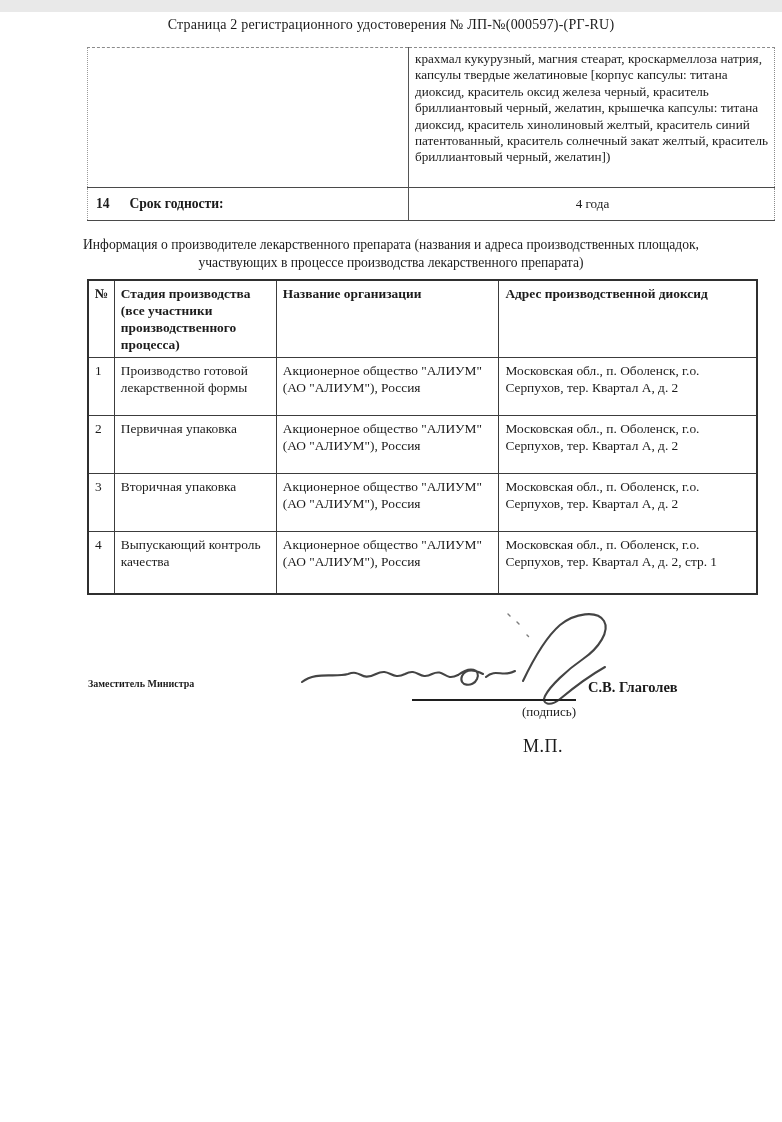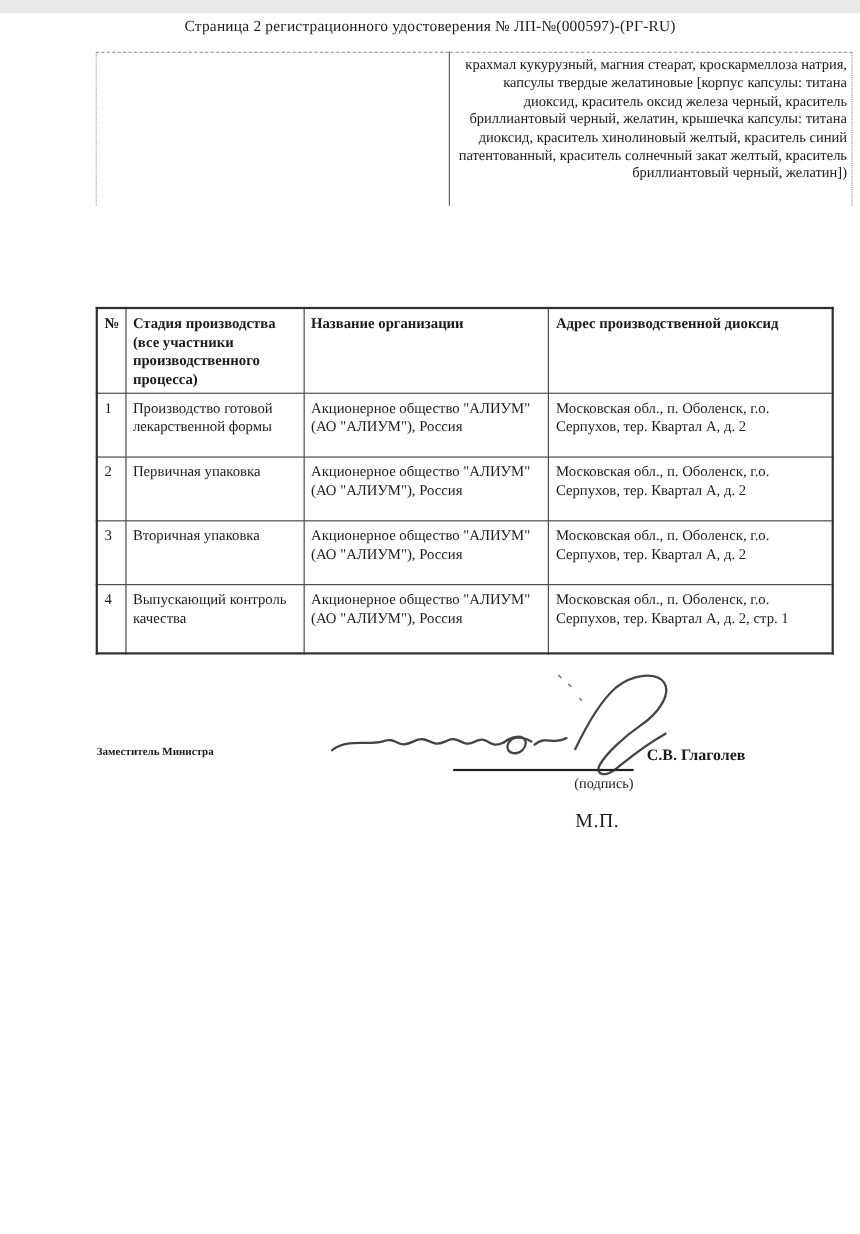--- a/index.html
+++ b/index.html
@@ -14,21 +14,21 @@
   .doc-header {
     position:absolute; top:5px; left:0; width:100%;
     text-align:center; font-size:14px; letter-spacing:0.2px;
   }
 
   
   .top-table {
     position:absolute; top:35px; left:87px; width:673px;
     border-collapse:collapse; table-layout:fixed;
   }
-  .top-table td { vertical-align:top; font-size:13.2px; line-height:16.4px;text-align:right; }
+  .top-table td { vertical-align:top; font-size:13.2px; line-height:16.4px; }
   .tt-left  { width:318px; border-left:1px dotted #9a9a9a; }
   .tt-right { width:355px; border-left:1.5px solid #555;
               border-right:1px dotted #8a8a8a; padding:3px 4px 2px 6px; }
   .top-table tr.r13 td { border-top:1px dashed #8b8b8b; height:134px; }
   .top-table tr.r14 td {
     border-top:1.5px solid #4a4a4a; border-bottom:1.5px solid #4a4a4a;
     height:27px; vertical-align:middle;
   }
   .r14 .tt-left  { font-weight:bold; font-size:13.6px; }
   .r14 .tt-right { text-align:center; }
@@ -86,23 +86,31 @@
 <div class="page">
 
   <div class="doc-header">Страница 2  регистрационного удостоверения № ЛП-№(000597)-(РГ-RU)</div>
 
   <table class="top-table">
     <tbody>
         <tr class="r13">
       <td class="tt-left"></td>
       <td class="tt-right">крахмал кукурузный, магния стеарат, кроскармеллоза натрия, капсулы твердые желатиновые [корпус капсулы: титана диоксид, краситель оксид железа черный, краситель бриллиантовый черный, желатин, крышечка капсулы: титана диоксид, краситель хинолиновый желтый, краситель синий патентованный, краситель солнечный закат желтый, краситель бриллиантовый черный, желатин])</td>
     </tr>
+    <tr class="r14">
+      <td class="tt-left">
+        <span class="num14">14</span>
+        <span>Срок годности:</span>
+      </td>
+      <td class="tt-right">4 года</td>
+    </tr>
   </tbody>
     </table>
 
+  <div class="intro">Информация о производителе лекарственного препарата (названия и адреса производственных площадок, участвующих в процессе производства лекарственного препарата)</div>
 
   <table class="man-table">
     <colgroup>
       <col class="col-num">
         <col class="col-stage">
         <col class="col-org">
         <col class="col-addr">
     </colgroup>
     <tbody>
         <tr class="hdr">

